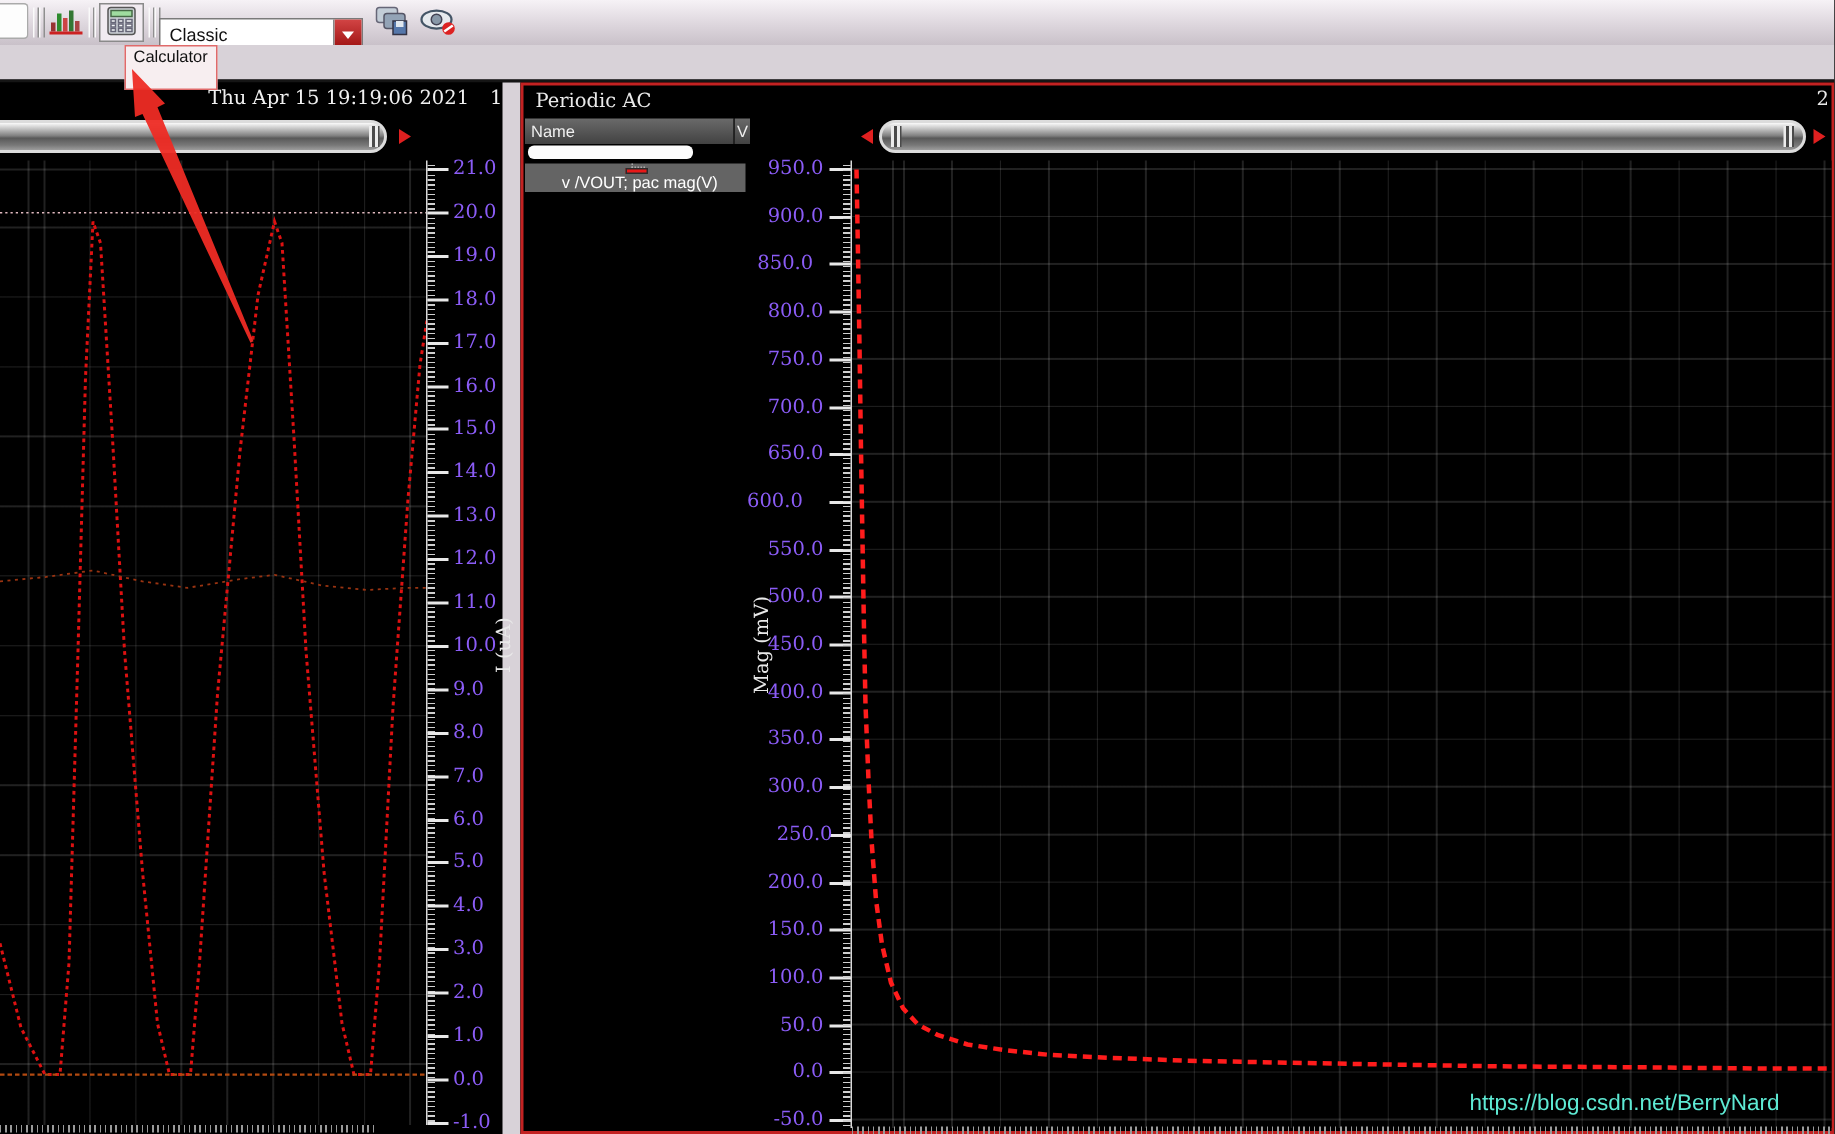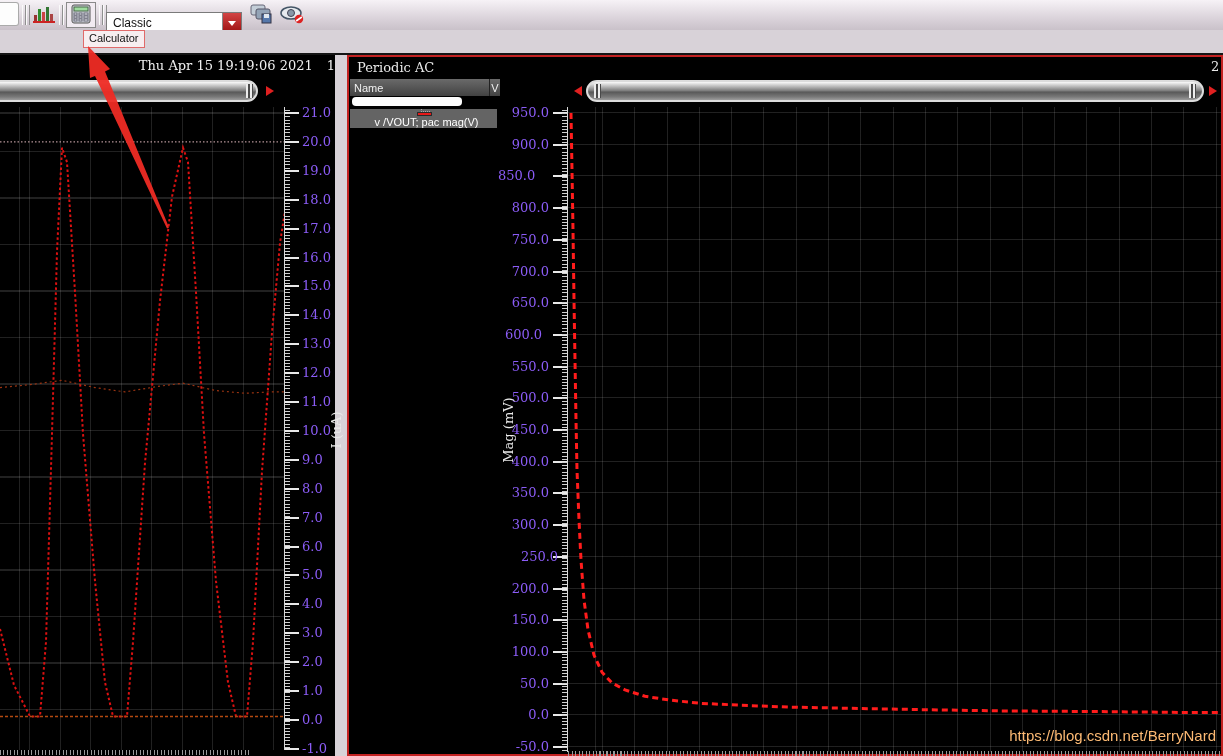--- a/index.html
+++ b/index.html
@@ -13,21 +13,21 @@
   #topline{left:0;top:53px;width:1223px;height:2px;background:#151515;}
   .tsep{width:2px;height:20px;top:5px;border-left:1px solid #fafafa;border-right:1px solid #8f8f8f;}
   .tbtn{top:2px;height:26px;display:flex;align-items:center;justify-content:center;}
   #calc-btn{background:#f1ebf1;border:1px solid #8a8a8a;box-sizing:border-box;}
   #combo{top:12px;height:22px;background:#fff;border:1px solid #7a7a7a;box-sizing:border-box;padding-left:46px;}
   #combo-text{position:absolute;left:6px;top:3px;font-size:12px;color:#111;}
   #combo-drop{position:absolute;right:0;top:0;width:18px;height:20px;
     background:linear-gradient(to bottom,#d24444,#9c1010);border-left:1px solid #888;
     display:flex;align-items:center;justify-content:center;}
   .tri-down{width:0;height:0;border-left:4px solid transparent;border-right:4px solid transparent;border-top:5px solid #fff;}
-  #tooltip{left:83px;top:30px;height:13px;padding:1px 5px 2px 5px;background:#f7eef0;
+  #tooltip{left:83px;top:30px;height:13px;padding:1px 5px 14px 5px;background:#f7eef0;
     border:1px solid #e06a6a;font-size:11px;color:#111;z-index:20;white-space:nowrap;}
   #partial-btn{left:0;top:2px;width:19px;height:24px;background:#fdfdfd;border:1px solid #aaa;
     border-left:none;border-radius:0 3px 3px 0;box-sizing:border-box;}
   
   #left-panel{left:0;top:55px;width:335px;height:701px;background:#000;}
   #mid-strip{left:335px;top:55px;width:12px;height:701px;background:#d8d2d8;}
   #right-panel{left:347px;top:55px;width:876px;height:701px;background:#000;
     border:2px solid #c32222;box-sizing:border-box;}
   
   .ptext{color:#e9e9e9;font-family:"DejaVu Serif",serif;font-size:13px;}
@@ -65,21 +65,21 @@
     display:flex;align-items:center;padding-left:4px;box-sizing:border-box;}
   #v-header{left:489px;top:79px;width:11px;height:17px;
     background:linear-gradient(to bottom,#6a6a6a,#424242);color:#f0f0f0;font-size:11px;
     display:flex;align-items:center;justify-content:center;border-left:1px solid #222;box-sizing:border-box;}
   #white-pill{left:352px;top:97px;width:110px;height:9px;background:#fcfcfc;border-radius:4px;}
   #legend-row{left:350px;top:109px;width:147px;height:19px;background:#646464;
     display:flex;align-items:center;flex-direction:column;}
   #legend-tree{width:8px;height:12px;margin-left:3px;border-left:1px dotted #aaa;border-bottom:1px dotted #aaa;}
   #legend-swatch{width:13px;height:9px;background:#e81818;border:1px solid #2a2a2a;margin-left:2px;}
   #legend-label{color:#fff;font-size:11px;margin-left:6px;white-space:nowrap;}
-  #watermark{left:950px;top:727px;width:266px;text-align:right;color:#fdba74;font-size:15px;z-index:5;}
+  #watermark{left:950px;top:727px;width:266px;text-align:center;color:#5eead4;font-size:15px;z-index:5;}
   #arrow-overlay{left:0;top:0;z-index:90;pointer-events:none;}
 </style>
 </head>
 <body>
 
 <div id="app">
 
   <div id="toolbar" class="abs">
     <div id="partial-btn" class="abs"></div>
     <div class="tsep abs" style="left:22px"></div>
@@ -263,45 +263,45 @@
   <div class="arrbtn abs" style="left:1205px;top:82px;">
     <span class="tri-r"></span>
   </div>
 
   <div id="right-axis" class="abs" style="left:498px;top:107px;width:70px;height:649px;">
       <div class="tickbar" style="left: 55px; width: 15px; top: 5px;"></div>
       <div class="ticklabel" style="left: 0px; width: 51px; text-align: right; top: -2px;">950.0</div>
       <div class="tickbar" style="left: 55px; width: 15px; top: 36.7px;"></div>
       <div class="ticklabel" style="left: 0px; width: 51px; text-align: right; top: 29.7px;">900.0</div>
       <div class="tickbar" style="left: 55px; width: 15px; top: 68.4px;"></div>
-      <div class="ticklabel" style="left: 0px; width: 51px; text-align: left; top: 61.4px;">850.0</div>
+      <div class="ticklabel" style="left: 0px; width: 51px; text-align: center; top: 61.4px;">850.0</div>
       <div class="tickbar" style="left: 55px; width: 15px; top: 100.1px;"></div>
       <div class="ticklabel" style="left: 0px; width: 51px; text-align: right; top: 93.1px;">800.0</div>
       <div class="tickbar" style="left: 55px; width: 15px; top: 131.8px;"></div>
       <div class="ticklabel" style="left: 0px; width: 51px; text-align: right; top: 124.8px;">750.0</div>
       <div class="tickbar" style="left: 55px; width: 15px; top: 163.5px;"></div>
       <div class="ticklabel" style="left: 0px; width: 51px; text-align: right; top: 156.5px;">700.0</div>
       <div class="tickbar" style="left: 55px; width: 15px; top: 195.2px;"></div>
       <div class="ticklabel" style="left: 0px; width: 51px; text-align: right; top: 188.2px;">650.0</div>
       <div class="tickbar" style="left: 55px; width: 15px; top: 226.9px;"></div>
-      <div class="ticklabel" style="left: 0px; width: 51px; text-align: center; top: 219.9px;">600.0</div>
+      <div class="ticklabel" style="left: 0px; width: 51px; text-align: left; top: 219.9px;">600.0</div>
       <div class="tickbar" style="left: 55px; width: 15px; top: 258.6px;"></div>
       <div class="ticklabel" style="left: 0px; width: 51px; text-align: right; top: 251.6px;">550.0</div>
       <div class="tickbar" style="left: 55px; width: 15px; top: 290.3px;"></div>
       <div class="ticklabel" style="left: 0px; width: 51px; text-align: right; top: 283.3px;">500.0</div>
       <div class="tickbar" style="left: 55px; width: 15px; top: 322px;"></div>
       <div class="ticklabel" style="left: 0px; width: 51px; text-align: right; top: 315px;">450.0</div>
       <div class="tickbar" style="left: 55px; width: 15px; top: 353.7px;"></div>
       <div class="ticklabel" style="left: 0px; width: 51px; text-align: right; top: 346.7px;">400.0</div>
       <div class="tickbar" style="left: 55px; width: 15px; top: 385.4px;"></div>
       <div class="ticklabel" style="left: 0px; width: 51px; text-align: right; top: 378.4px;">350.0</div>
       <div class="tickbar" style="left: 55px; width: 15px; top: 417.1px;"></div>
       <div class="ticklabel" style="left: 0px; width: 51px; text-align: right; top: 410.1px;">300.0</div>
       <div class="tickbar" style="left: 55px; width: 15px; top: 448.8px;"></div>
-      <div class="ticklabel" style="left: 16px; width: 51px; text-align: center; top: 441.8px;">250.0</div>
+      <div class="ticklabel" style="left: 6px; width: 51px; text-align: right; top: 441.8px;">250.0</div>
       <div class="tickbar" style="left: 55px; width: 15px; top: 480.5px;"></div>
       <div class="ticklabel" style="left: 0px; width: 51px; text-align: right; top: 473.5px;">200.0</div>
       <div class="tickbar" style="left: 55px; width: 15px; top: 512.2px;"></div>
       <div class="ticklabel" style="left: 0px; width: 51px; text-align: right; top: 505.2px;">150.0</div>
       <div class="tickbar" style="left: 55px; width: 15px; top: 543.9px;"></div>
       <div class="ticklabel" style="left: 0px; width: 51px; text-align: right; top: 536.9px;">100.0</div>
       <div class="tickbar" style="left: 55px; width: 15px; top: 575.6px;"></div>
       <div class="ticklabel" style="left: 0px; width: 51px; text-align: right; top: 568.6px;">50.0</div>
       <div class="tickbar" style="left: 55px; width: 15px; top: 607.3px;"></div>
       <div class="ticklabel" style="left: 0px; width: 51px; text-align: right; top: 600.3px;">0.0</div>

